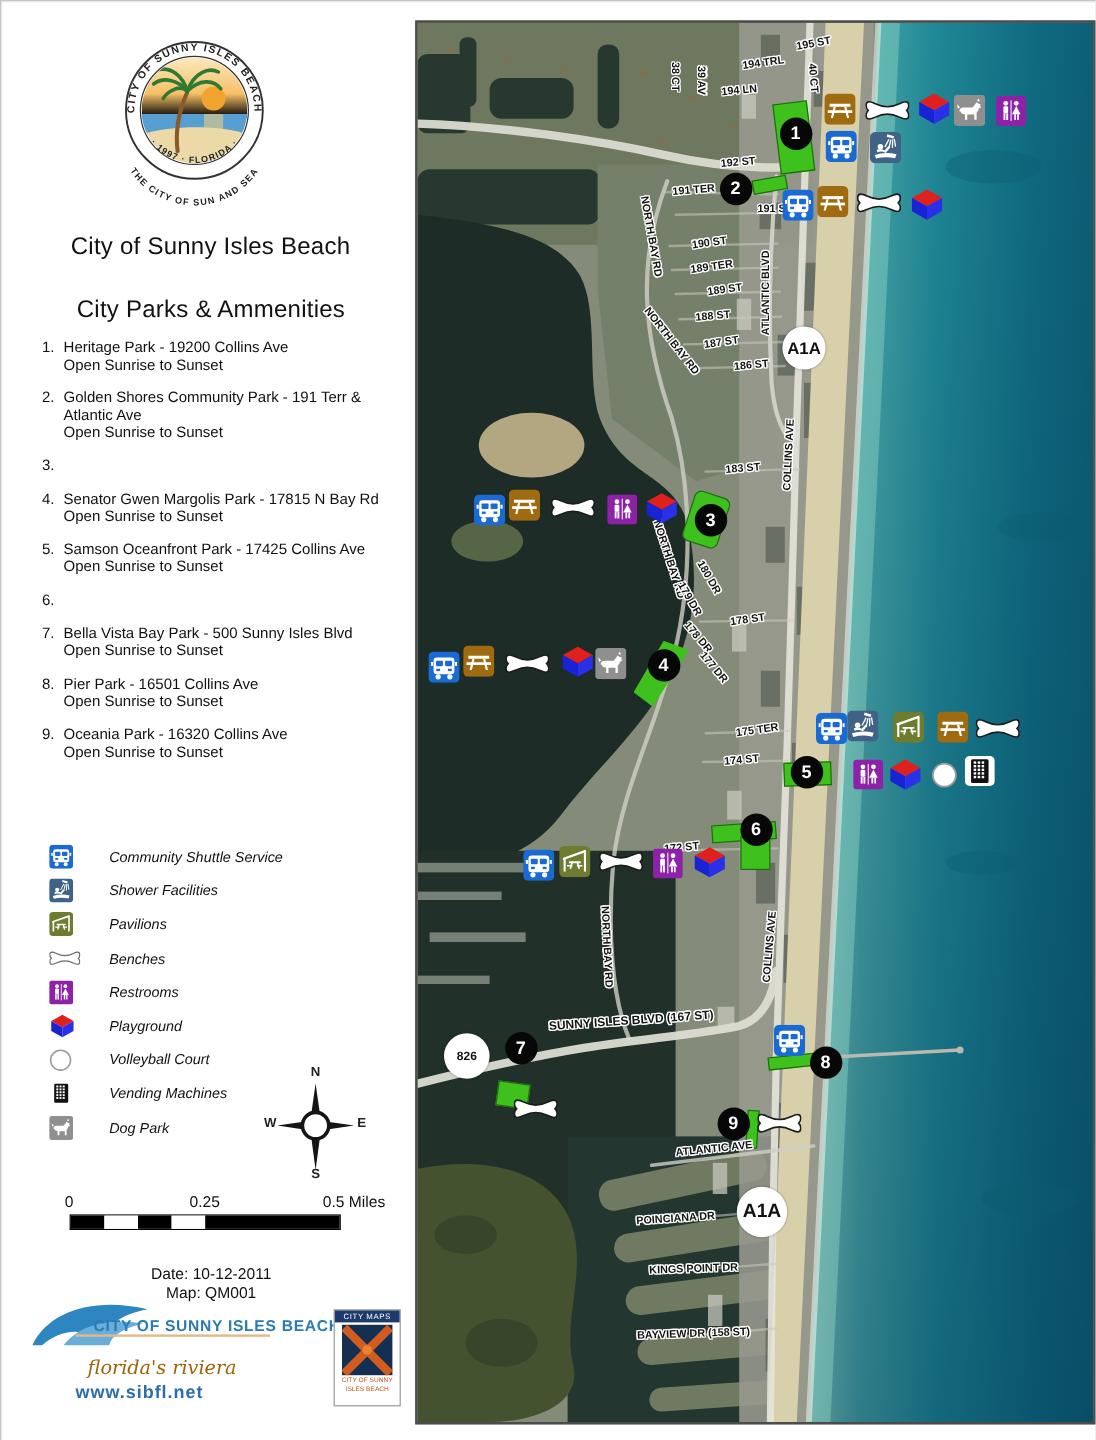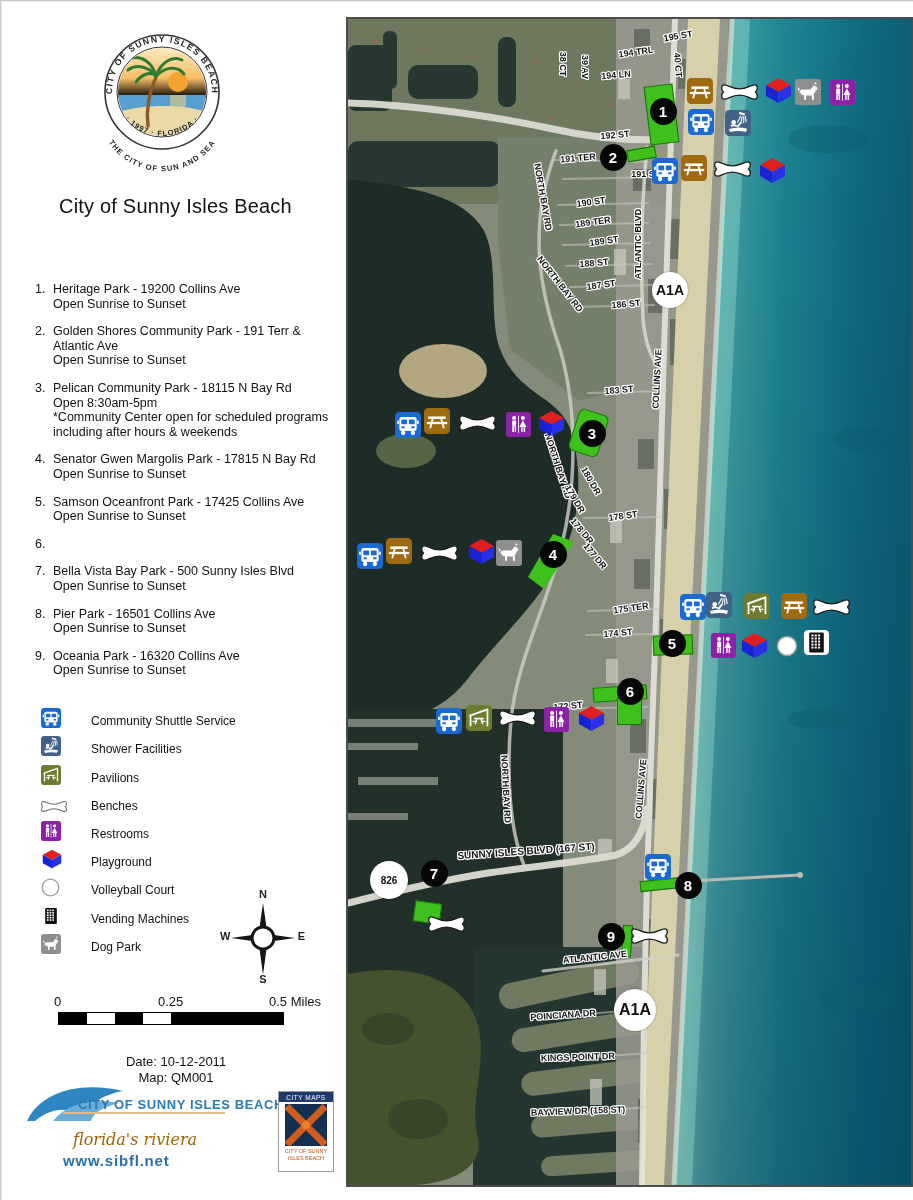--- a/index.html
+++ b/index.html
@@ -6,21 +6,21 @@
   .page{position:relative;width:913px;height:1200px;background:#ffffff;border:1px solid #c6c6c6;
         box-shadow:inset 0 0 0 1px #ececec;overflow:hidden;}
   
   .abs{position:absolute;}
   .title{position:absolute;color:#111;font-size:20px;letter-spacing:.2px;}
   .park-list{position:absolute;left:34px;top:281px;width:306px;margin:0;padding:0;list-style:none;
              font-size:12.5px;line-height:14.6px;color:#111;}
   .park-list li{display:flex;margin-bottom:13px;}
   .park-list .num{width:18px;flex:0 0 18px;}
   .legend{position:absolute;left:40px;top:699px;width:260px;}
-  .legend-row{display:flex;align-items:flex-end;height:28.2px;}
+  .legend-row{display:flex;align-items:center;height:28.2px;font-style:italic;}
   .legend-ic{width:50px;flex:0 0 50px;display:flex;align-items:center;}
   .legend-lb{font-size:12px;color:#111;}
   .compass{position:absolute;left:222px;top:890px;width:80px;height:92px;}
   .compass span{position:absolute;font-size:11px;font-weight:bold;color:#222;}
   .compass .n{left:50%;top:-3px;transform:translateX(-50%);}
   .compass .s{left:50%;bottom:-2px;transform:translateX(-50%);}
   .compass .w{left:-3px;top:50%;transform:translateY(-58%);}
   .compass .e{right:-2px;top:50%;transform:translateY(-58%);}
   .scale-labels span{position:absolute;font-size:13px;color:#111;top:993px;}
   .scalebar{position:absolute;left:57px;top:1011px;width:224px;height:11px;border:1px solid #000;display:flex;}
@@ -93,45 +93,40 @@
     </text>
     <text font-size="7.4" font-weight="bold" letter-spacing="1" fill="#222">
       <textPath href="#arcBot" startOffset="50%" text-anchor="middle">· 1997 · FLORIDA ·</textPath>
     </text>
     <text font-size="7.6" font-weight="bold" letter-spacing="1.1" fill="#222">
       <textPath href="#arcOut" startOffset="50%" text-anchor="middle">THE CITY OF SUN AND SEA</textPath>
     </text>
   </svg>
 
   <div class="title" style="left:58px;top:194px;">City of Sunny Isles Beach</div>
+  <div class="title" style="left:63px;top:246px;">City Parks &amp; Ammenities</div>
 
   <ol class="park-list">
       <li>
         <span class="num">1.</span>
         <div>
           <div>Heritage Park - 19200 Collins Ave</div>
           <div>Open Sunrise to Sunset</div>
         </div>
       </li>
       <li>
         <span class="num">2.</span>
         <div>
           <div>Golden Shores Community Park - 191 Terr &amp;</div>
           <div>Atlantic Ave</div>
           <div>Open Sunrise to Sunset</div>
         </div>
       </li>
       <li>
         <span class="num">3.</span>
-        <div>
-          <div>Pelican Community Park - 18115 N Bay Rd</div>
-          <div>Open 8:30am-5pm</div>
-          <div>*Community Center open for scheduled programs</div>
-          <div>including after hours &amp; weekends</div>
-        </div>
       </li>
       <li>
         <span class="num">4.</span>
         <div>
           <div>Senator Gwen Margolis Park - 17815 N Bay Rd</div>
           <div>Open Sunrise to Sunset</div>
         </div>
       </li>
       <li>
         <span class="num">5.</span>

